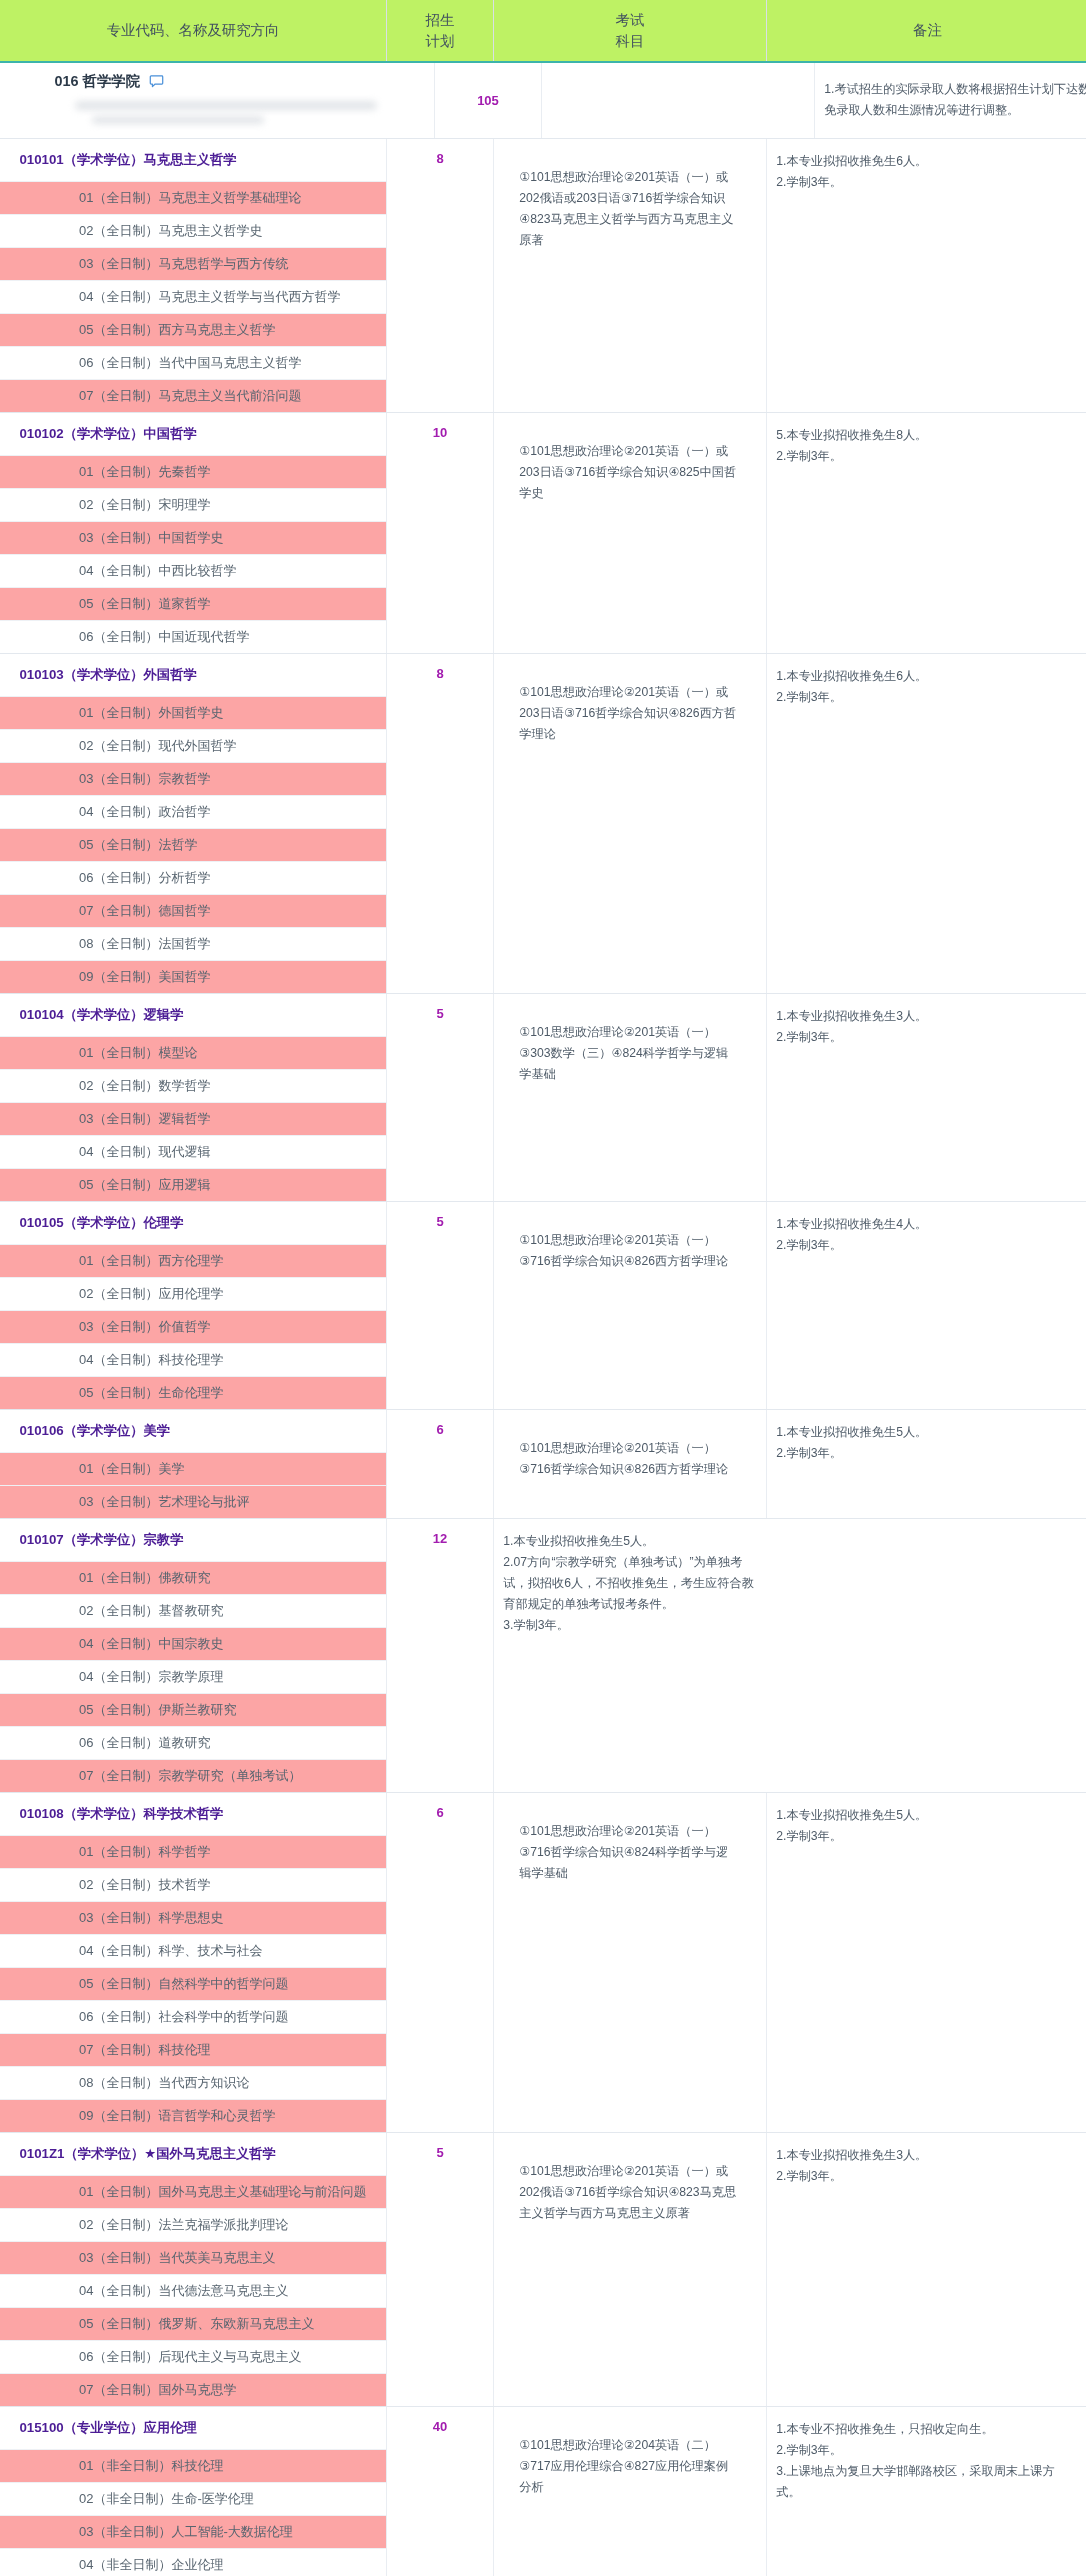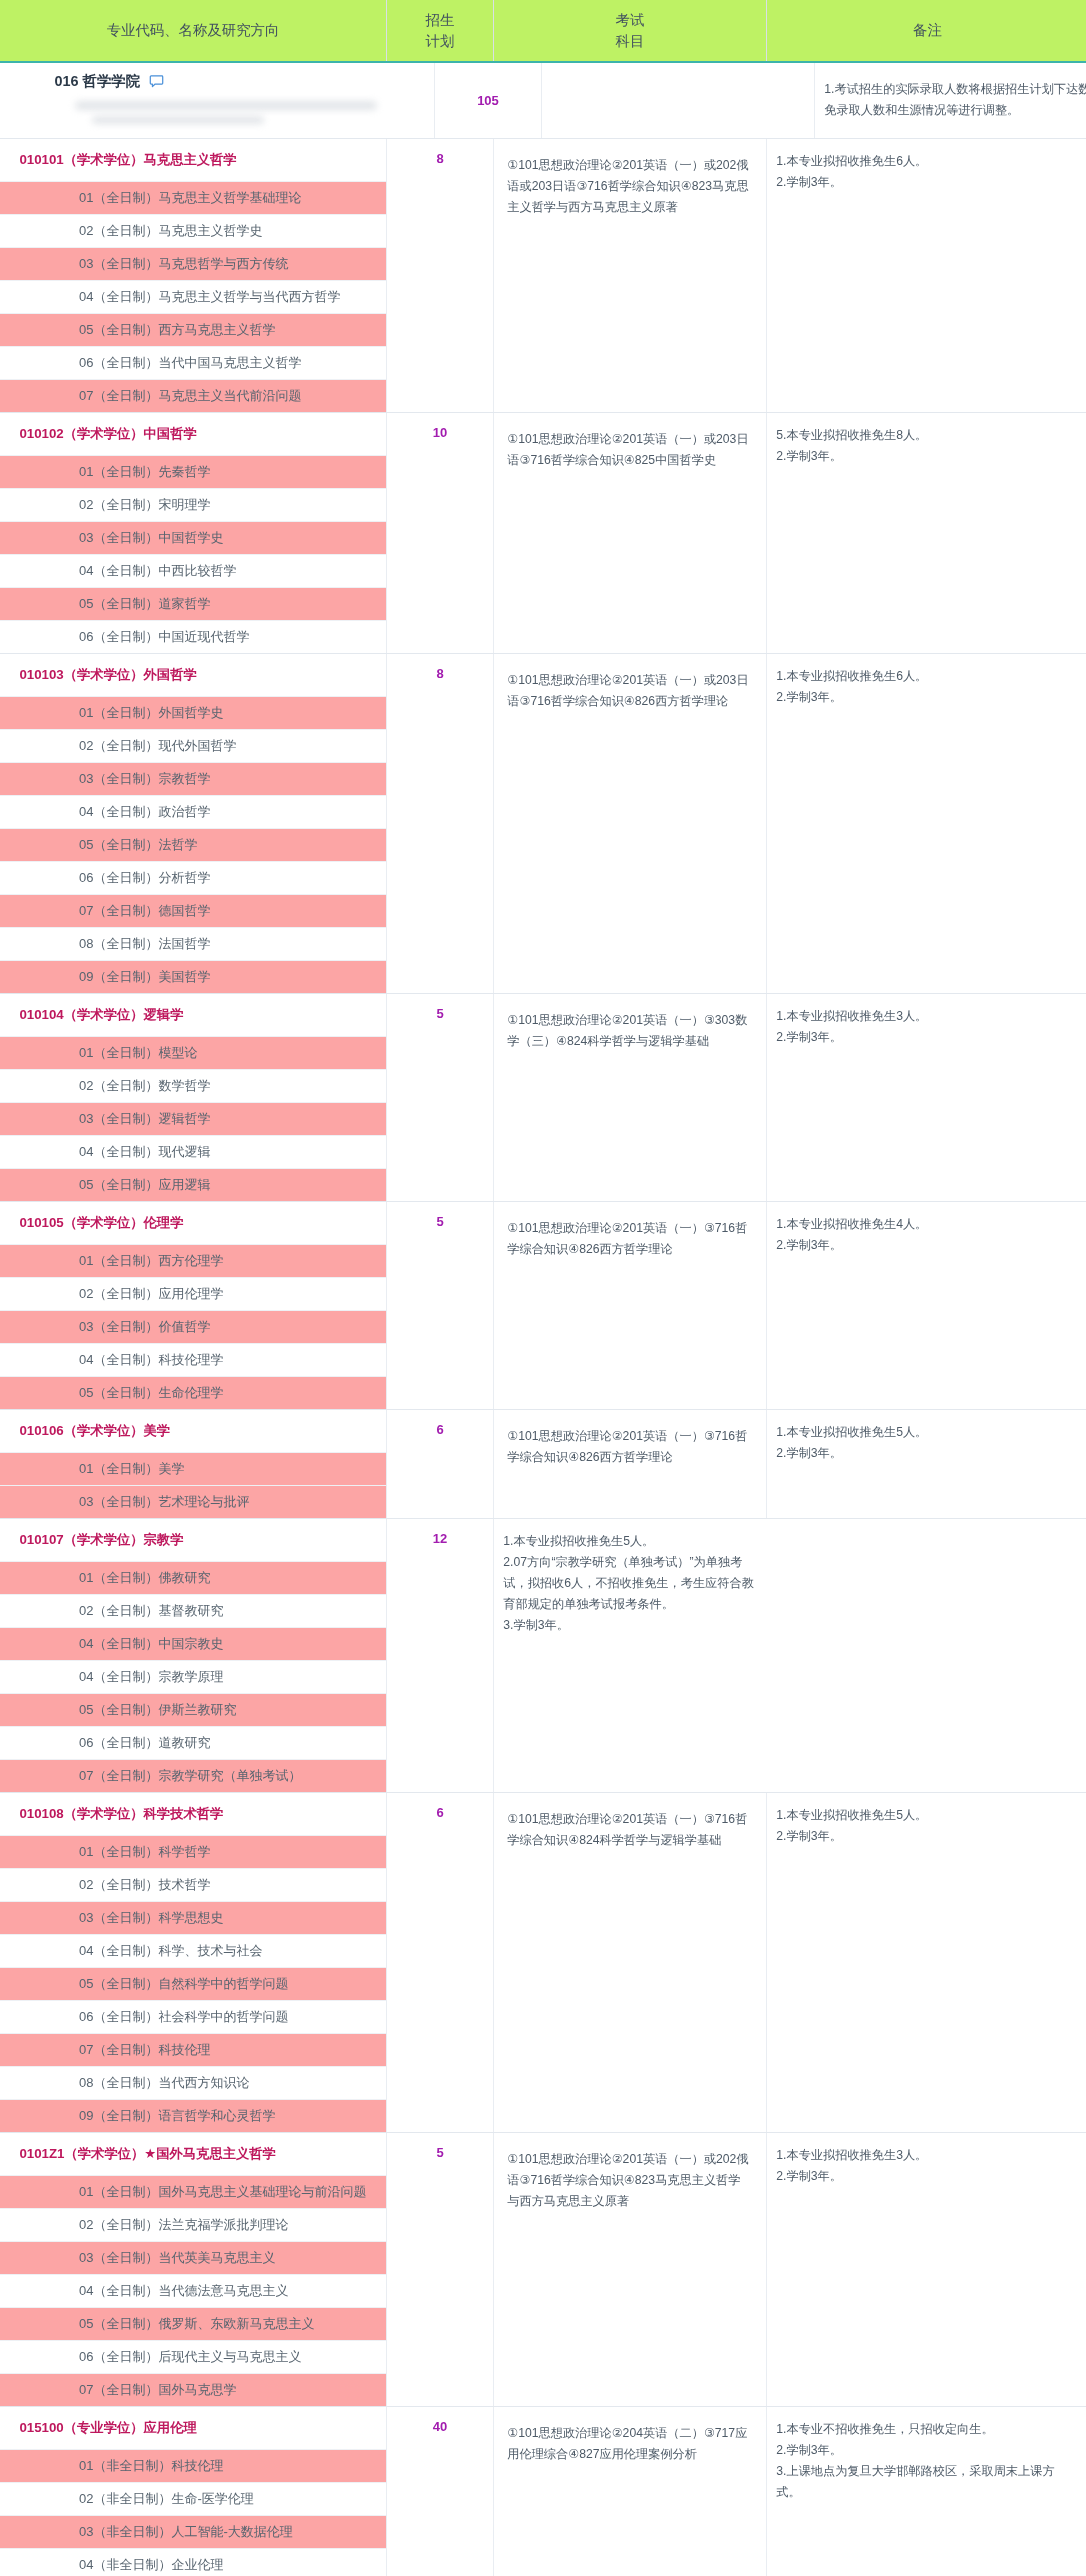--- a/index.html
+++ b/index.html
@@ -28,31 +28,31 @@
   .vline{border-left:0.7px solid #e9edf2;}
   .plan-cell{display:flex;justify-content:center;color:#a21caf;font-size:13px;font-weight:bold;}
   .school-row .plan-cell{align-items:center;}
   .remark-cell,.exam-cell{padding:11.5px 10px 0 9.3px;font-size:12.2px;line-height:21px;color:#4d5a67;}
   .school-row .remark-cell{padding-top:16px;}
   
   .sec{border-bottom:0.7px solid #e3e8ee;}
   .sec .c1{display:flex;flex-direction:column;}
   .sec-title{
     height:42px;flex:0 0 42px;display:flex;align-items:center;padding-left:19.4px;
-    font-size:13.3px;font-weight:bold;color:#be185d;border-bottom:0.7px solid #eef1f5;
+    font-size:13.3px;font-weight:bold;color:#4c1d95;border-bottom:0.7px solid #eef1f5;
     background:#fff;
   }
   .dir{
     height:32px;flex:0 0 32px;display:flex;align-items:center;padding-left:79px;
     font-size:13px;color:#57646f;border-bottom:0.7px solid #eef1f5;
   }
   .dir.alt{background:#fca5a5;}
   .dir:last-child{border-bottom:none;}
   .sec .plan-cell{align-items:flex-start;padding-top:11.5px;}
-  .exam-p{margin:4px;}
+  .exam-p{margin:16px;}
 </style>
 </head>
 <body>
 
 <div>
 
   <div class="grid t-header">
     <div class="hcell">
       <span>专业代码、名称及研究方向</span>
     </div>

